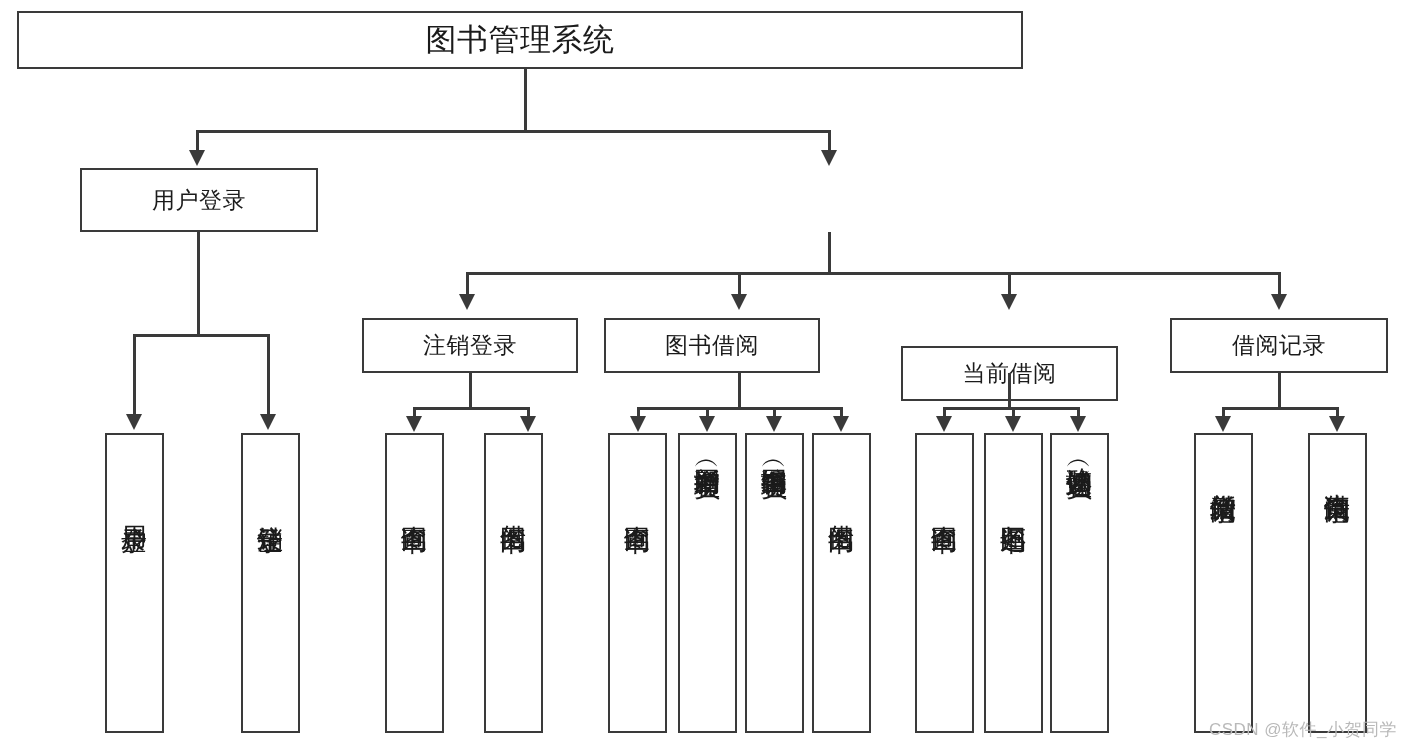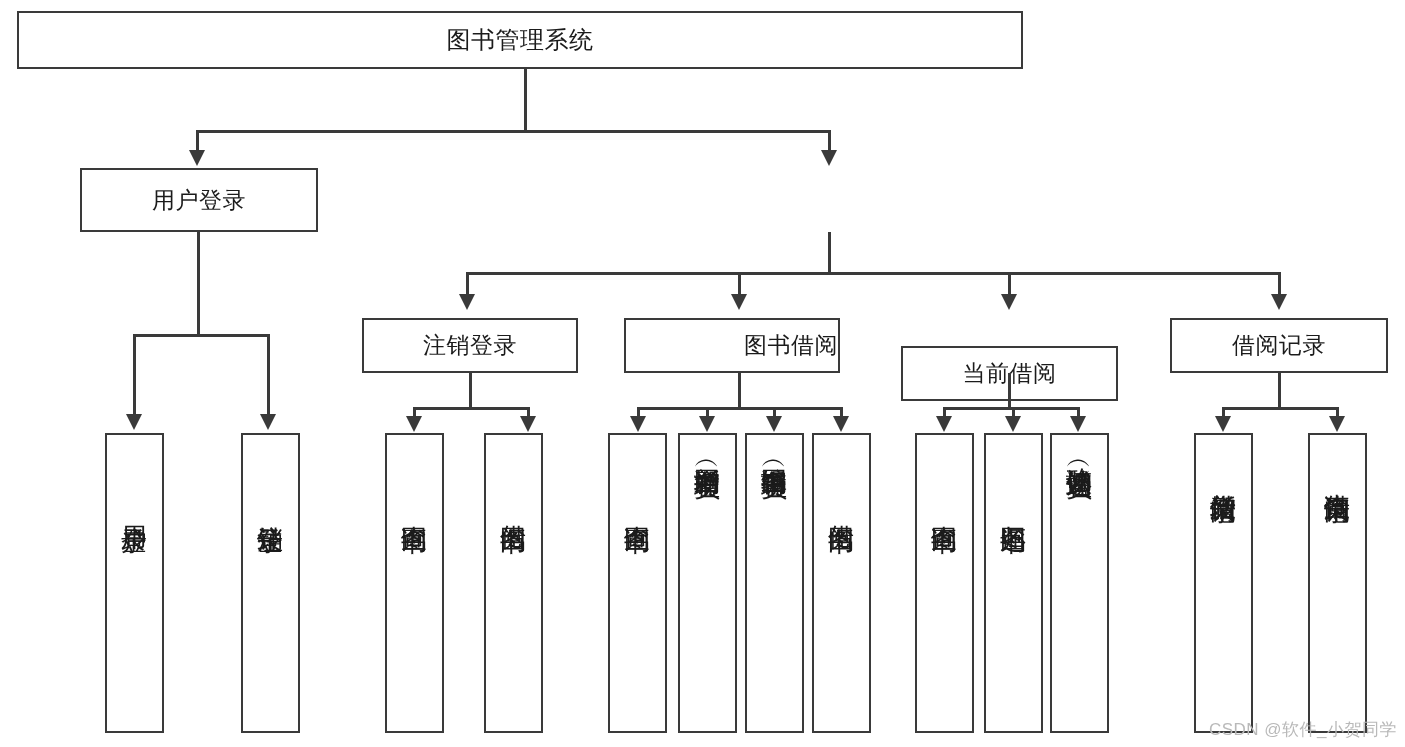--- a/index.html
+++ b/index.html
@@ -32,21 +32,21 @@
     text-align: center;
     line-height: 1.15;
     white-space: nowrap;
   }
   
   .node.horiz .label {
     font-size: 23px;
     letter-spacing: 0.5px;
   }
   .node.root .label {
-    font-size: 24px;
+    font-size: 31px;
   }
   
   .node.vert {
     align-items: flex-start;
     justify-content: center;
     padding-top: 16px;
   }
   .node.vert .label {
     writing-mode: vertical-rl;
     text-orientation: upright;
@@ -122,21 +122,21 @@
 
   <div class="vline" style="left:1008px; top:272px; width:3px; height:24px;"></div>
   <div class="arrow" style="left:1001px; top:294px;"></div>
 
   <div class="vline" style="left:1278px; top:272px; width:3px; height:24px;"></div>
   <div class="arrow" style="left:1271px; top:294px;"></div>
 
   <div class="node horiz" style="left:362px; top:318px; width:216px; height:55px;">
     <span class="label">注销登录</span>
   </div>
-  <div class="node horiz" style="left:624px; top:318px; width:216px; height:55px;justify-content:flex-end;">
+  <div class="node horiz" style="left:604px; top:318px; width:216px; height:55px;">
     <span class="label">图书借阅</span>
   </div>
   <div class="node horiz" style="left:901px; top:318px; width:217px; height:55px;margin-top:28px;">
     <span class="label">当前借阅</span>
   </div>
   <div class="node horiz" style="left:1170px; top:318px; width:218px; height:55px;">
     <span class="label">借阅记录</span>
   </div>
 
   <div class="vline" style="left:469px; top:373px; width:3px; height:36px;"></div>

